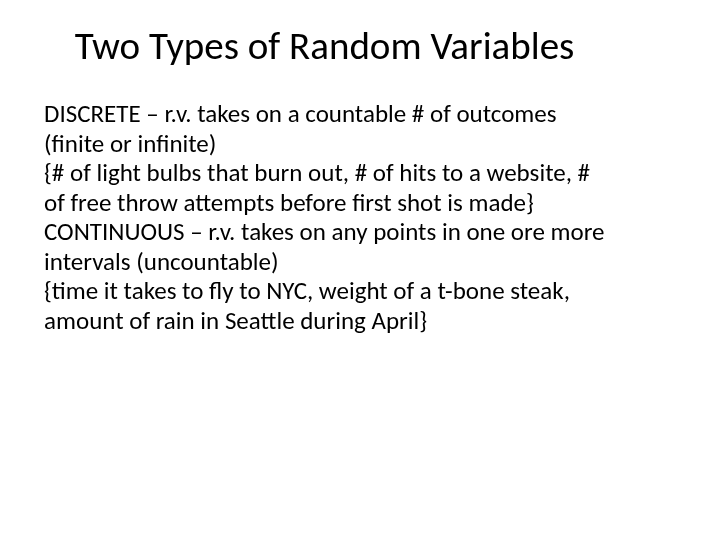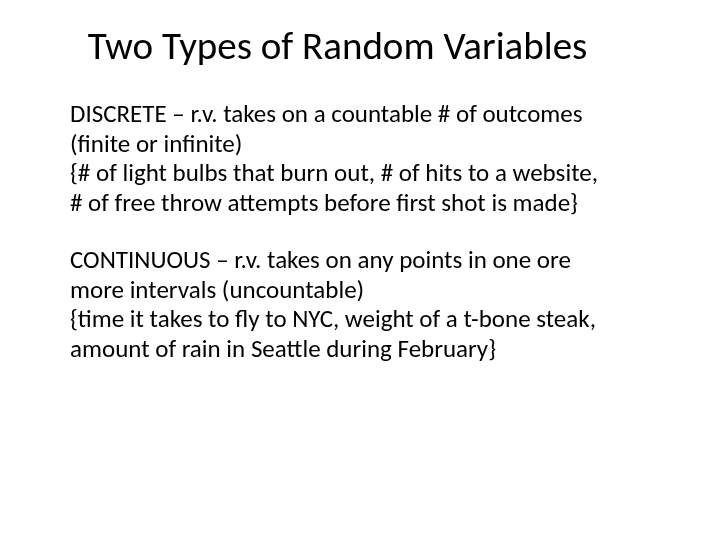--- a/index.html
+++ b/index.html
@@ -8,50 +8,49 @@
     width: 720px;
     height: 540px;
     background: #ffffff;
     font-family: Calibri, "Segoe UI", Arial, sans-serif;
     color: #000000;
   }
   .slide {
     width: 655px;
     height: 540px;
     box-sizing: border-box;
-    padding: 22px 50px 40px 70px;
+    padding: 22px 50px 40px 44px;
   }
   .title {
     font-size: 39px;
     font-weight: 400;
     text-align: center;
     margin: 0 0 30px 0;
     letter-spacing: 0px;
   }
   .body {
     font-size: 25px;
     line-height: 1.18;
   }
   .para {
-    margin-bottom: 28px;
   }
   .para:last-child {
     margin-bottom: 16px;
   }
 </style>
 </head>
 <body>
 
 <div class="slide">
   <h1 class="title">Two Types of Random Variables</h1>
 
   <div class="body">
     <div class="para">
       <div>DISCRETE – r.v. takes on a countable # of outcomes (finite or infinite)</div>
       <div>{# of light bulbs that burn out, # of hits to a website, # of free throw attempts before first shot is made}</div>
     </div>
 
     <div class="para">
       <div>CONTINUOUS – r.v. takes on any points in one ore more intervals (uncountable)</div>
-      <div>{time it takes to fly to NYC, weight of a t-bone steak, amount of rain in Seattle during February}</div>
+      <div>{time it takes to fly to NYC, weight of a t-bone steak, amount of rain in Seattle during April}</div>
     </div>
   </div>
 </div>
 
 </body></html>

